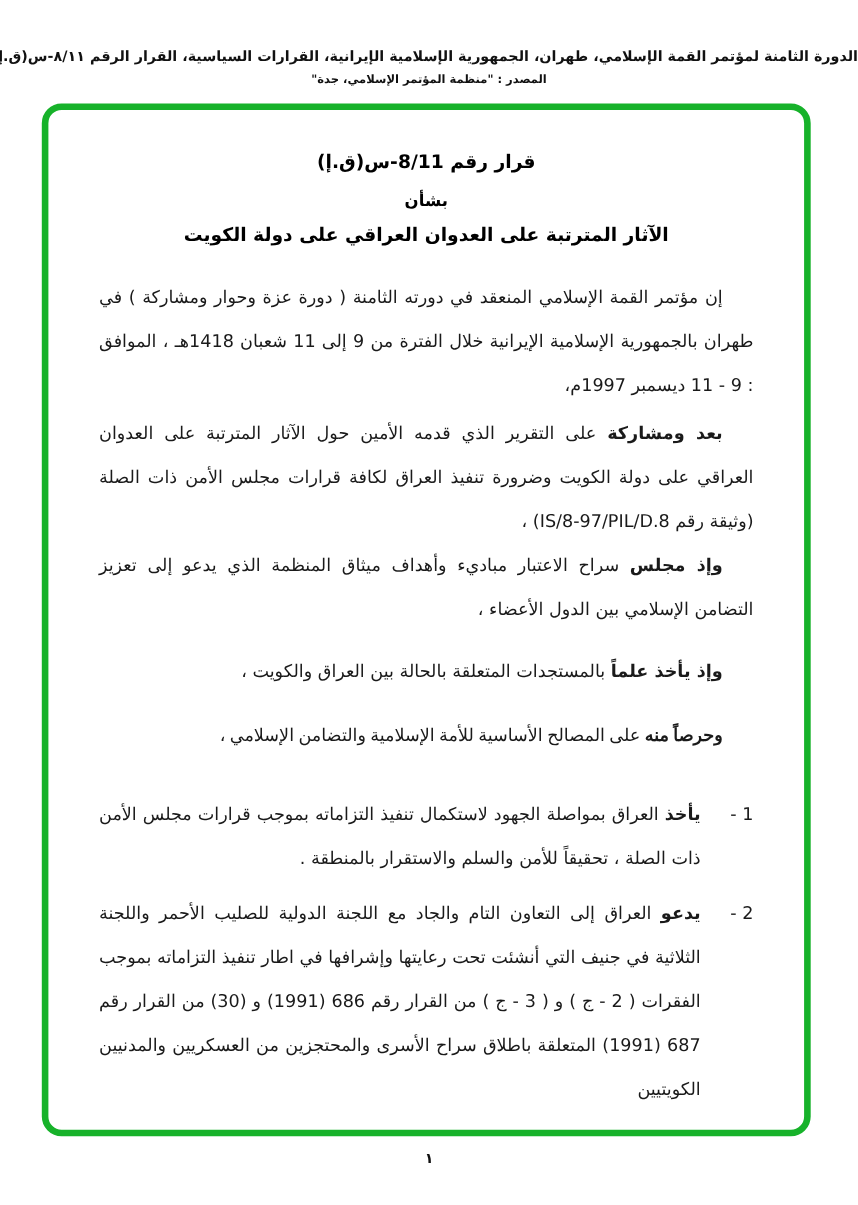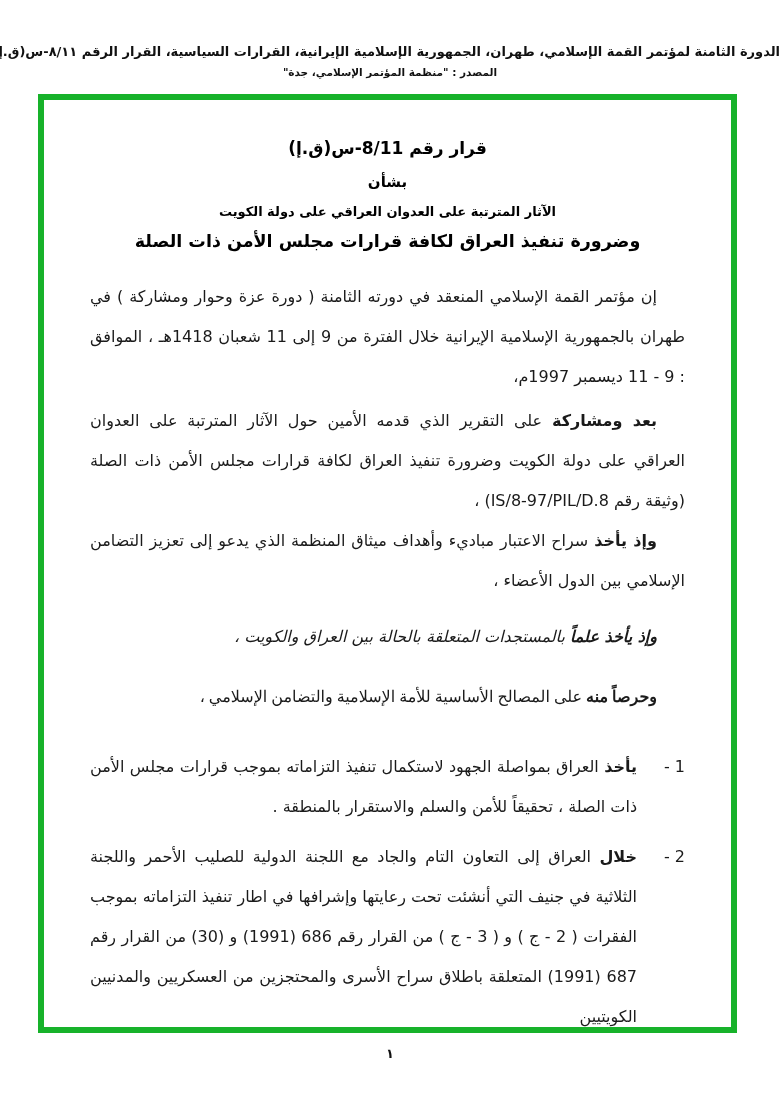--- a/index.html
+++ b/index.html
@@ -33,48 +33,48 @@
     font-size: 10.5px;
     font-weight: bold;
     margin-top: 7px;
   }
   .frame {
     box-sizing: border-box;
     width: 699px;
     height: 939px;
     margin: 16px 0 0 38px;
     border: 6px solid #17b22a;
-    border-radius: 0;
+    border-radius: 18px;
     padding: 32px 46px 0 46px;
     background: #ffffff;
   }
   .title-block {
     direction: rtl;
     text-align: center;
     color: #000;
   }
   .t1 { font-size: 17px; font-weight: bold; margin-top: 6px; }
   .t2 { font-size: 15px; font-weight: bold; margin-top: 15px; text-align: center; }
-  .t3 { font-size: 13px; font-weight: bold; margin-top: 13px; }
+  .t3 { font-size: 17px; font-weight: bold; margin-top: 13px; }
   .t4 { font-size: 17.5px; font-weight: bold; margin-top: 12px; }
 
   .para {
     direction: rtl;
     text-align: justify;
     font-size: 16px;
     line-height: 40px;
     margin: 0;
     text-indent: 28px;
   }
   .lead { font-weight: bold; }
 
   .p-opening  { margin-top: 26px; }
   .p-report   { margin-top: 4px; }
   .p-charter  { margin-top: 0; }
-  .p-noting   { margin-top: 16px; font-style: italic; }
+  .p-noting   { margin-top: 16px; }
   .p-keen     { margin-top: 20px; font-family: Liberation Serif, serif; }
 
   .item {
     display: flex;
     direction: rtl;
     font-size: 16px;
     line-height: 40px;
   }
   .item-1 { margin-top: 30px; }
   .item-2 { margin-top: 10px; }
@@ -103,40 +103,39 @@
     <div class="hl1">الدورة الثامنة لمؤتمر القمة الإسلامي، طهران، الجمهورية الإسلامية الإيرانية، القرارات السياسية، القرار الرقم ٨/١١-س(ق.إ)</div>
     <div class="hl2">المصدر : "منظمة المؤتمر الإسلامي، جدة"</div>
   </header>
 
   <div class="frame" style="border-color: rgb(23, 178, 42);">
 
     <div class="title-block">
       <div class="t1">قرار رقم 8/11-س(ق.إ)</div>
       <div class="t2">بشأن</div>
       <div class="t3">الآثار المترتبة على العدوان العراقي على دولة الكويت</div>
-      <div class="t4">وضرورة تنفيذ العراق لكافة قرارات مجلس الأمن ذات الصلة</div>
     </div>
 
     <p class="para p-opening"><span>إن مؤتمر القمة الإسلامي المنعقد في دورته الثامنة ( دورة عزة وحوار ومشاركة ) في طهران بالجمهورية الإسلامية الإيرانية خلال الفترة من 9 إلى 11 شعبان 1418هـ ، الموافق : 9 - 11 ديسمبر 1997م،</span></p>
 
     <p class="para p-report"><b class="lead">بعد ومشاركة</b> <span>على التقرير الذي قدمه الأمين حول الآثار المترتبة على العدوان العراقي على دولة الكويت وضرورة تنفيذ العراق لكافة قرارات مجلس الأمن ذات الصلة (وثيقة رقم IS/8-97/PIL/D.8) ،</span></p>
 
-    <p class="para p-charter"><b class="lead">وإذ يأخذ</b> <span>سراح الاعتبار مباديء وأهداف ميثاق المنظمة الذي يدعو إلى تعزيز التضامن الإسلامي بين الدول الأعضاء ،</span></p>
+    <p class="para p-charter"><b class="lead">وإذ مجلس</b> <span>سراح الاعتبار مباديء وأهداف ميثاق المنظمة الذي يدعو إلى تعزيز التضامن الإسلامي بين الدول الأعضاء ،</span></p>
 
     <p class="para p-noting"><b class="lead">وإذ يأخذ علماً</b> <span>بالمستجدات المتعلقة بالحالة بين العراق والكويت ،</span></p>
 
     <p class="para p-keen"><b class="lead">وحرصاً منه</b> <span>على المصالح الأساسية للأمة الإسلامية والتضامن الإسلامي ،</span></p>
 
     <div class="item item-1">
       <div class="num">1 -</div>
       <div class="itext"><b class="lead">يأخذ</b> <span>العراق بمواصلة الجهود لاستكمال تنفيذ التزاماته بموجب قرارات مجلس الأمن ذات الصلة ، تحقيقاً للأمن والسلم والاستقرار بالمنطقة .</span></div>
     </div>
 
     <div class="item item-2">
       <div class="num">2 -</div>
-      <div class="itext"><b class="lead">خلال</b> <span>العراق إلى التعاون التام والجاد مع اللجنة الدولية للصليب الأحمر واللجنة الثلاثية في جنيف التي أنشئت تحت رعايتها وإشرافها في اطار تنفيذ التزاماته بموجب الفقرات ( 2 - ج ) و ( 3 - ج ) من القرار رقم 686 (1991) و (30) من القرار رقم 687 (1991) المتعلقة باطلاق سراح الأسرى والمحتجزين من العسكريين والمدنيين الكويتيين</span></div>
+      <div class="itext"><b class="lead">يدعو</b> <span>العراق إلى التعاون التام والجاد مع اللجنة الدولية للصليب الأحمر واللجنة الثلاثية في جنيف التي أنشئت تحت رعايتها وإشرافها في اطار تنفيذ التزاماته بموجب الفقرات ( 2 - ج ) و ( 3 - ج ) من القرار رقم 686 (1991) و (30) من القرار رقم 687 (1991) المتعلقة باطلاق سراح الأسرى والمحتجزين من العسكريين والمدنيين الكويتيين</span></div>
     </div>
 
   </div>
 
   <div class="pageno">١</div>
 
 </div>
 
 </body></html>

